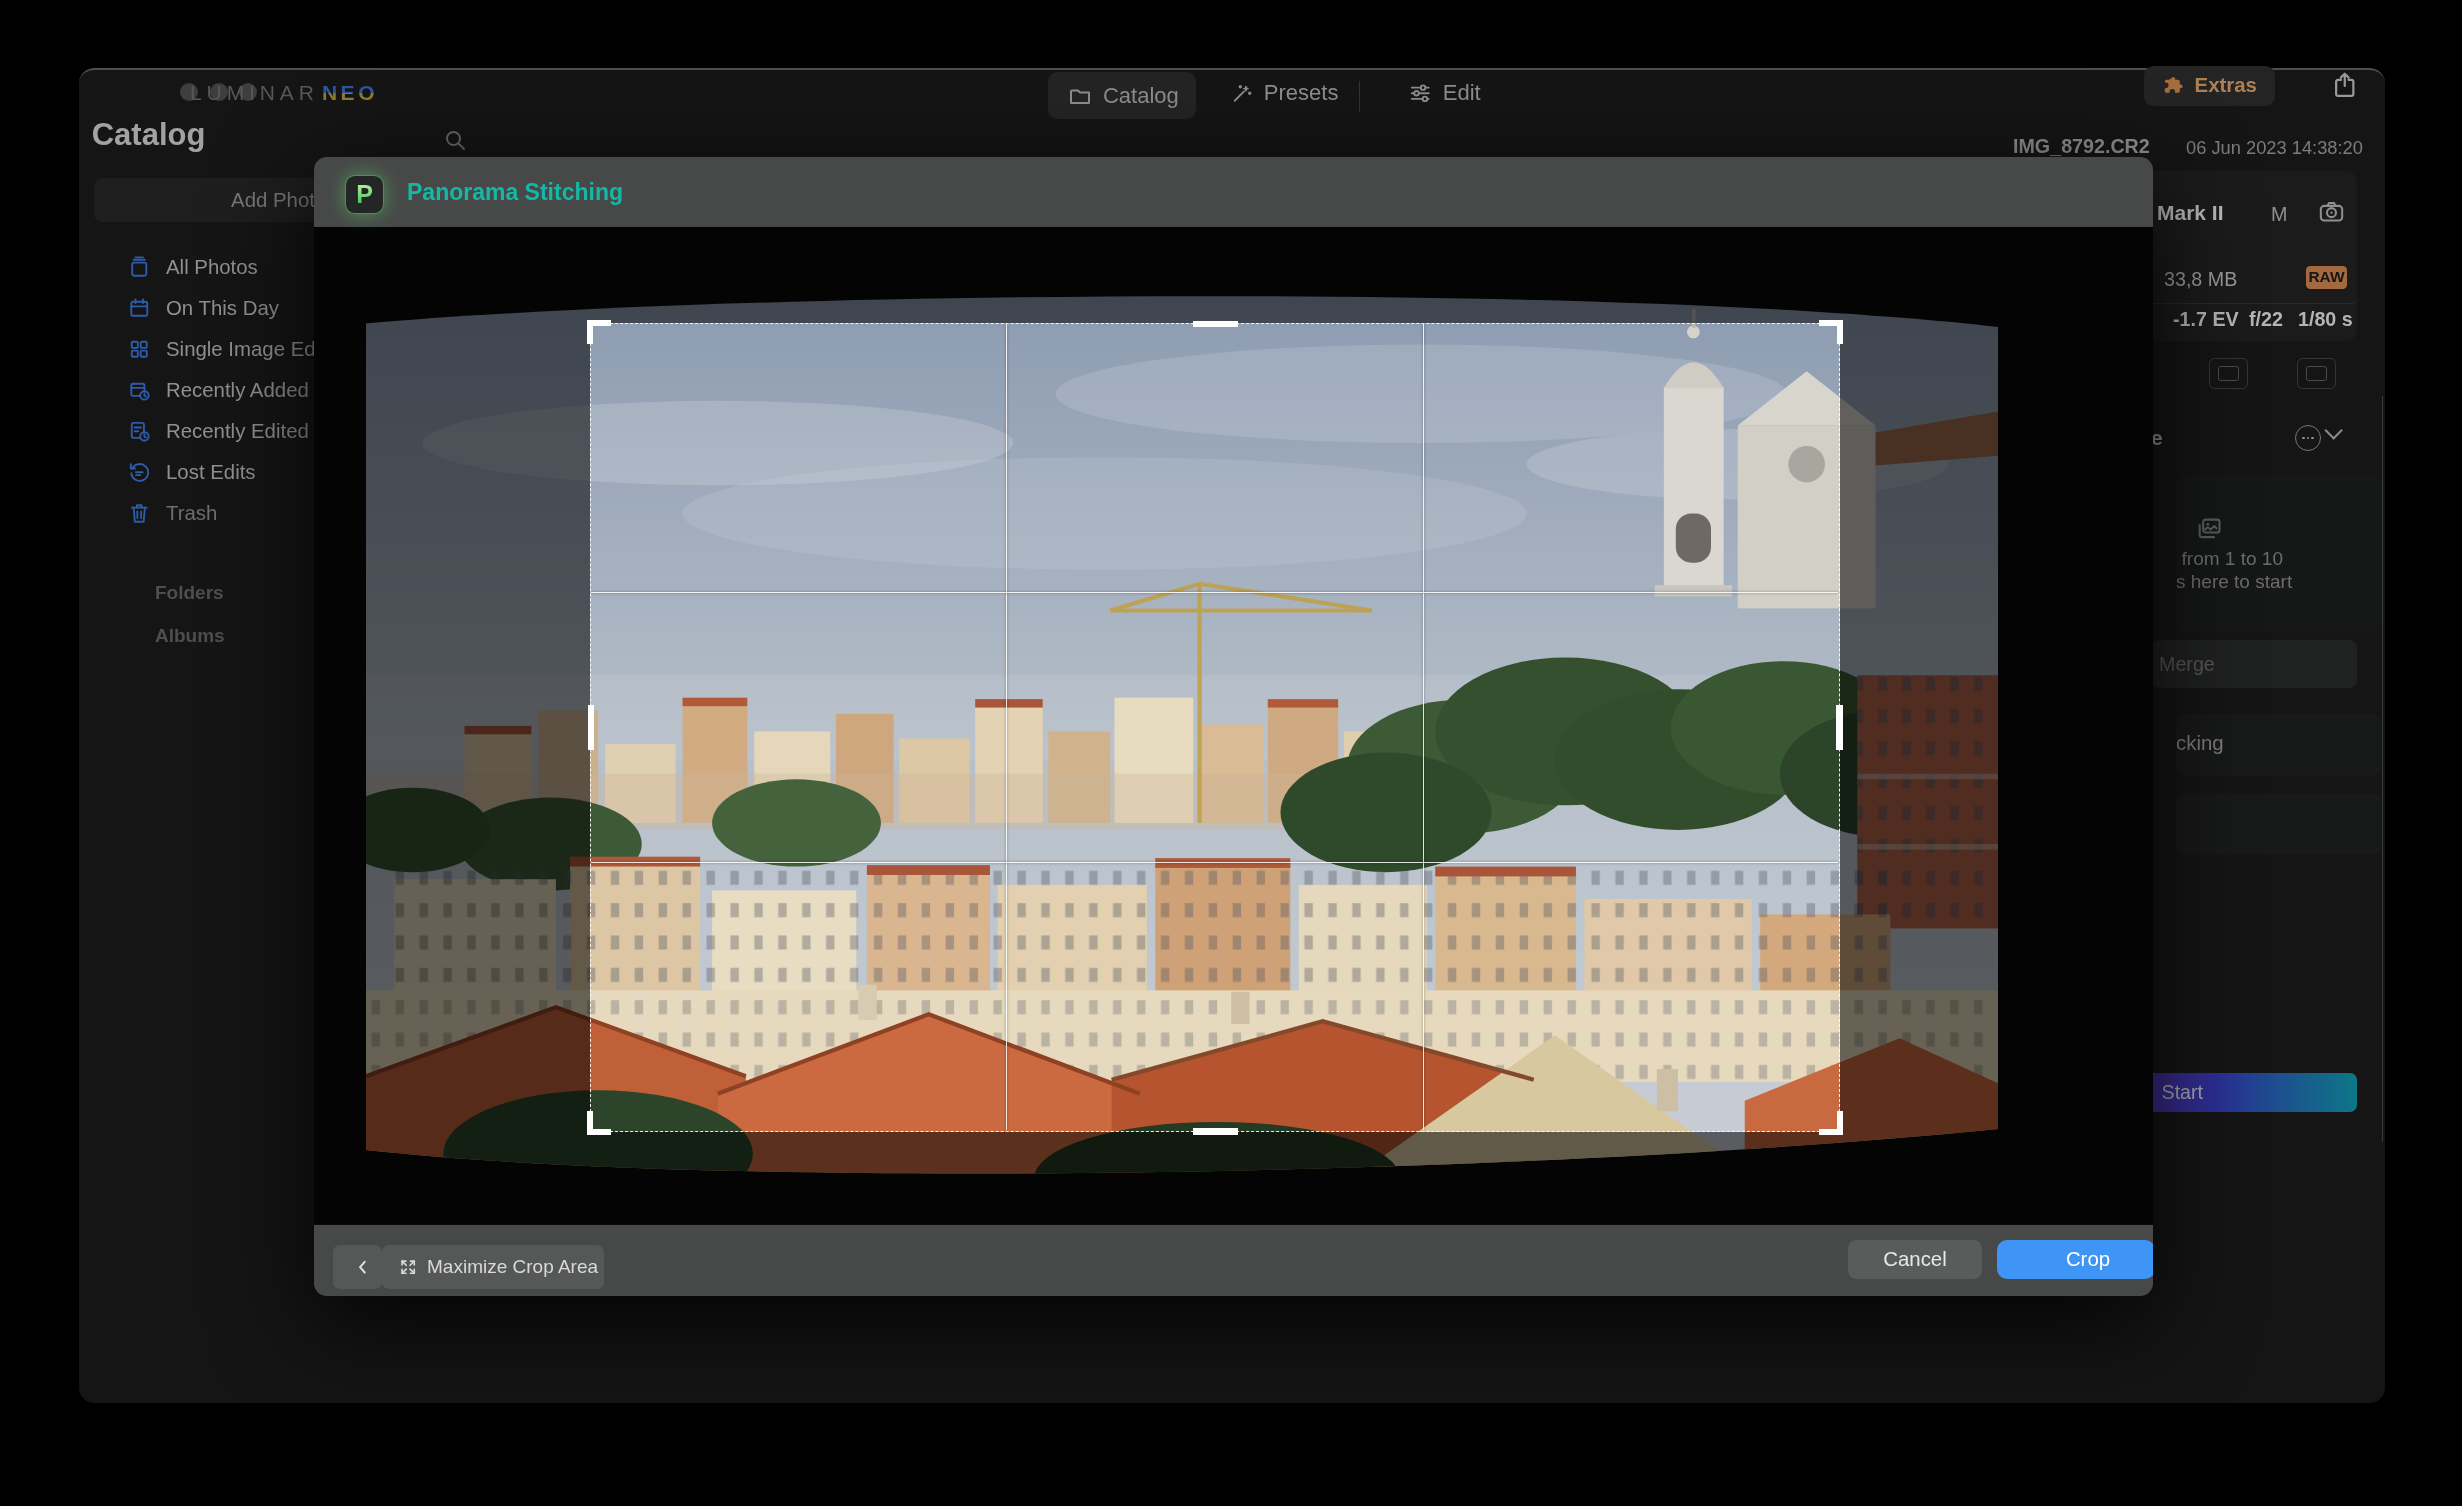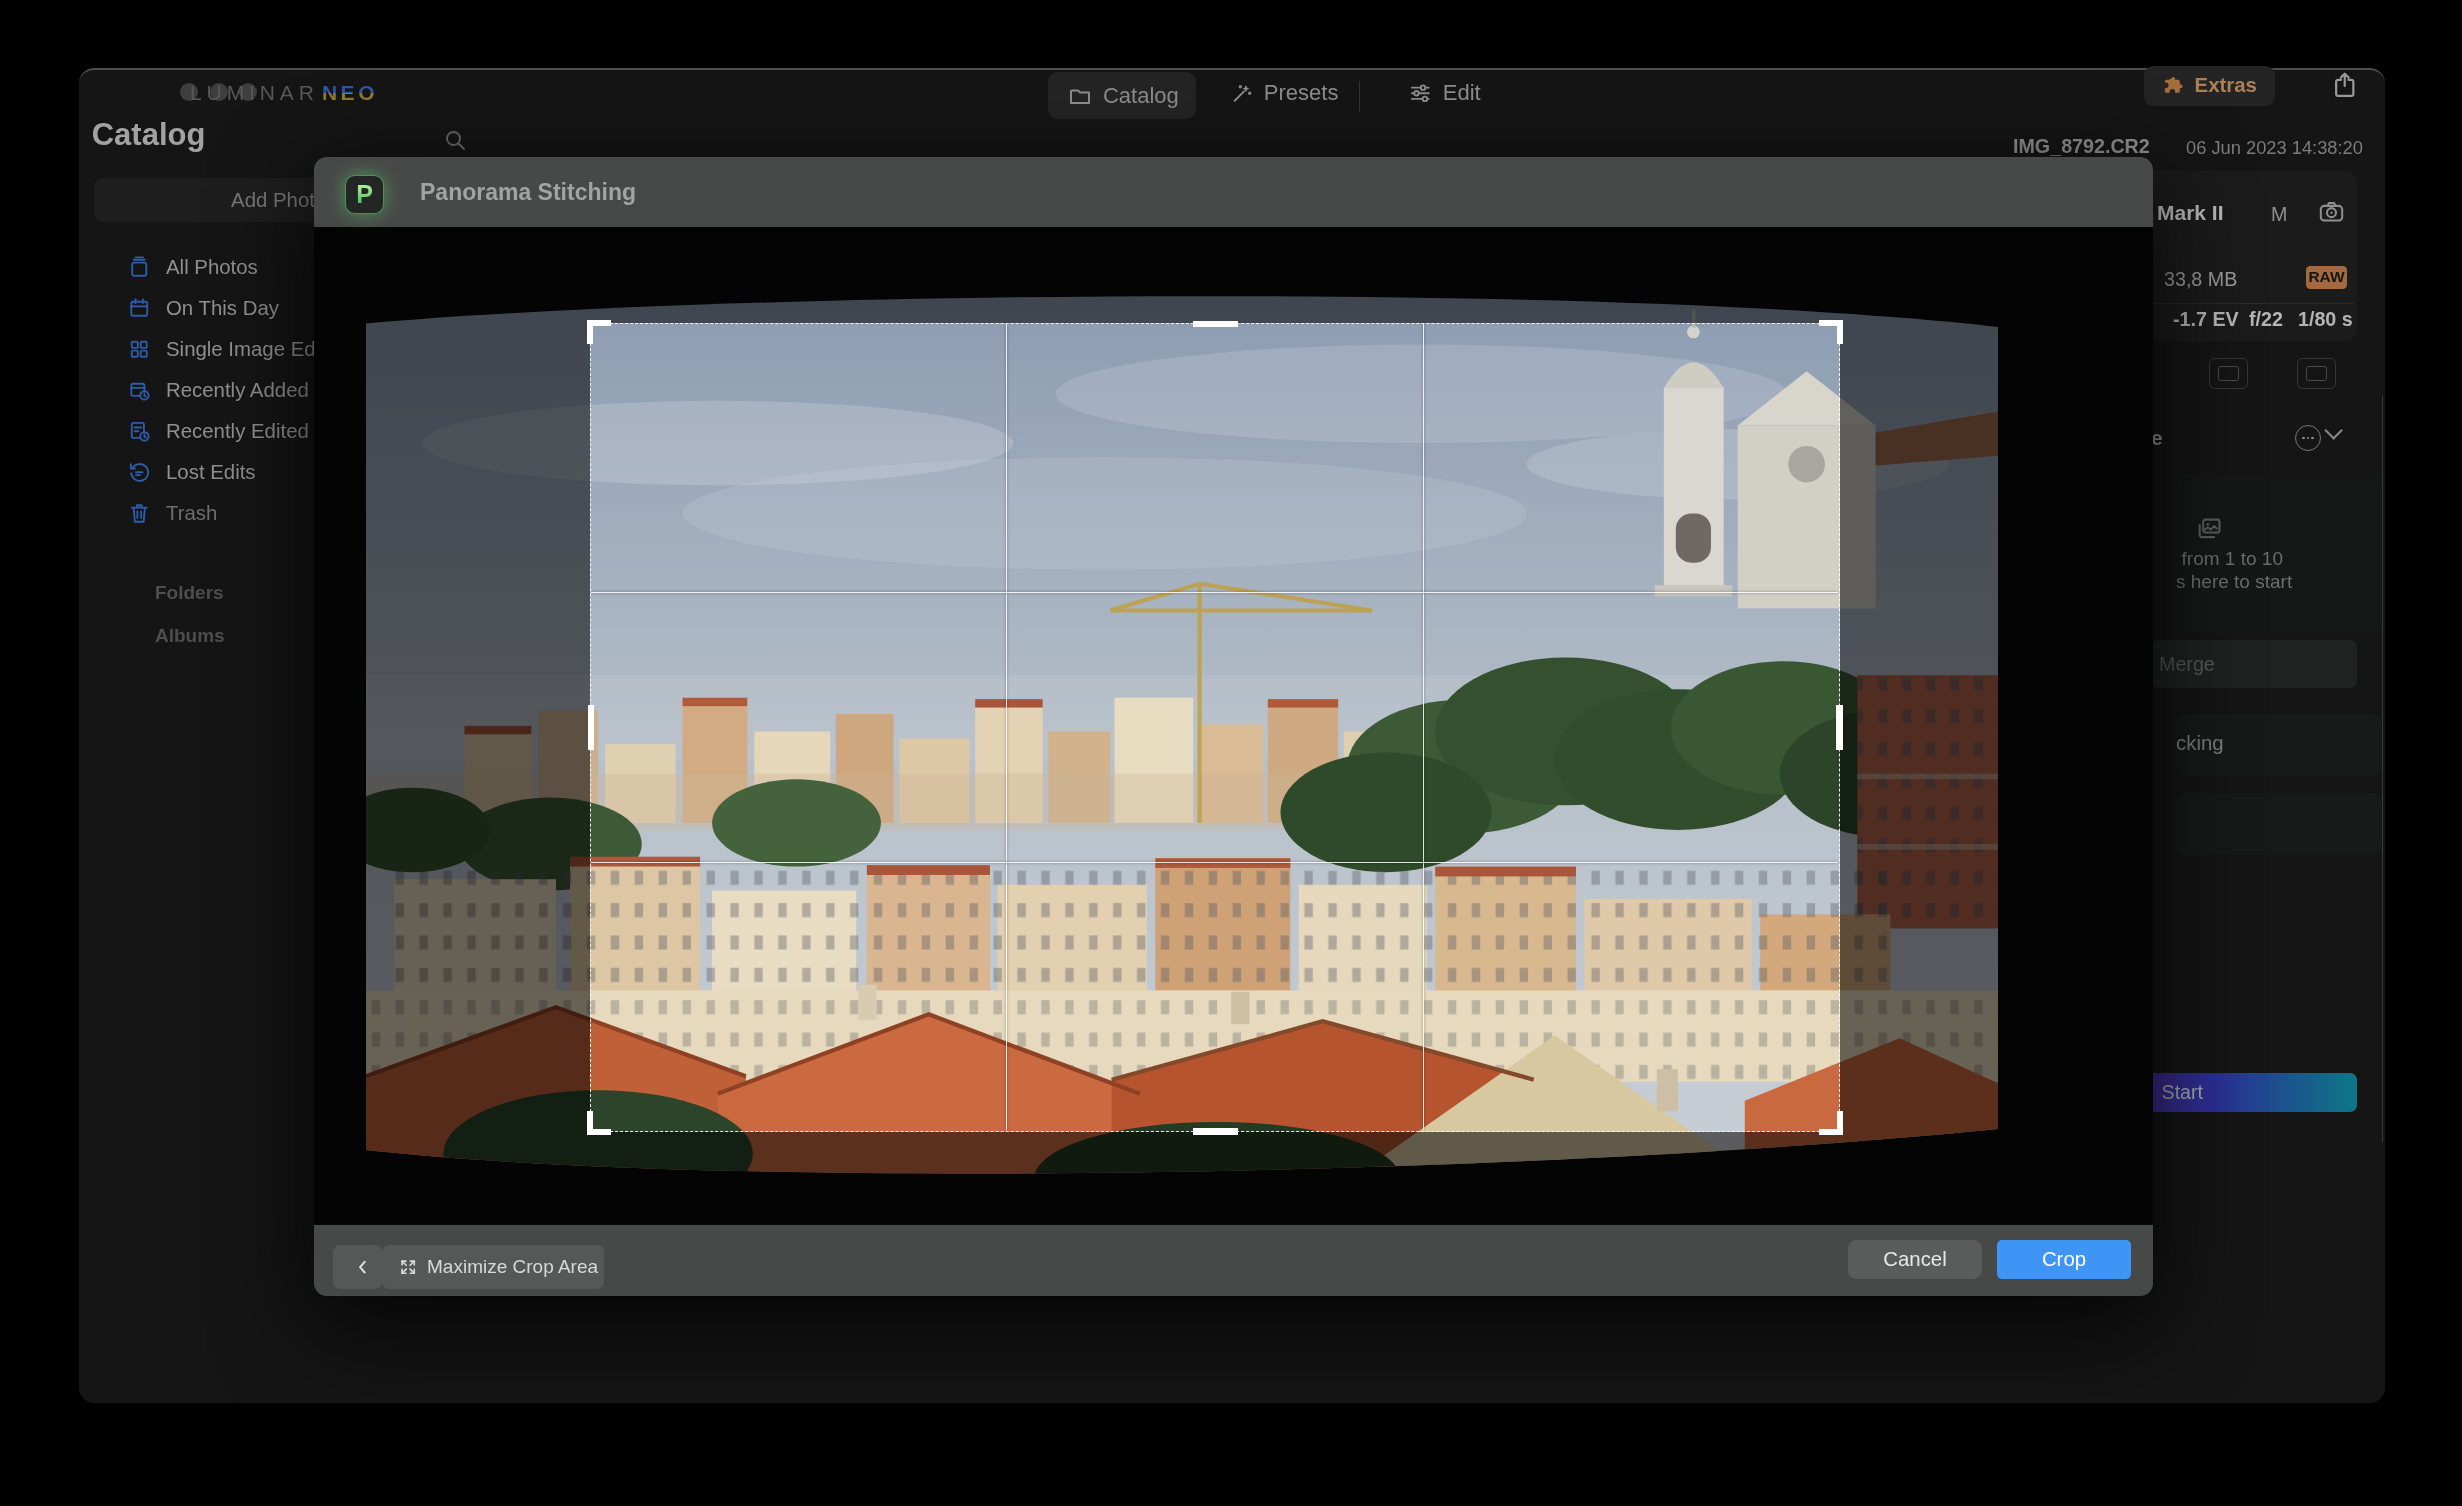--- a/index.html
+++ b/index.html
@@ -50,39 +50,39 @@
   #dialog{left:314px;top:157px;width:1839px;height:1139px;border-radius:12.7px;overflow:hidden;
           background:#0a0a0a;box-shadow:0 28px 98px rgba(0,0,0,.85);z-index:50;}
   #dlg-header{left:0;top:0;width:1839px;height:70px;background:#474948;}
   #dlg-footer{left:0;top:1068px;width:1839px;height:71px;background:#474948;}
   #p-icon{left:31px;top:17.6px;width:39px;height:39px;border-radius:9.8px;background:#242625;
           border:1.4px solid rgba(110,230,130,.55);box-shadow:0 0 18.3px rgba(90,230,110,.45);
           display:flex;align-items:center;justify-content:center;box-sizing:border-box;}
   #p-icon b{font-size:25px;font-weight:800;
             background:linear-gradient(180deg,#c8ffa8,#2fae4f);
             -webkit-background-clip:text;background-clip:text;color:transparent;}
-  #dlg-title{color:#a3a3a3;font-size:23px;font-weight:600;margin-left:13px;}
+  #dlg-title{color:#14b8a6;font-size:23px;font-weight:600;}
   #dlg-content{left:0;top:70px;width:1839px;height:998px;background:#0a0a0a;}
   .shade{background:rgba(0,0,0,.55);}
   #crop-rect{left:276px;top:96px;width:1250px;height:809px;box-sizing:border-box;
              border:1.4px dashed rgba(255,255,255,.92);}
   .gridline{background:rgba(255,255,255,.85);box-shadow:0 0 2.8px rgba(0,0,0,.5);}
   .handle{background:#fff;}
   .corner{width:24px;height:24px;}
   .c-tl{left:-4.2px;top:-4.2px;border-left:6.3px solid #fff;border-top:6.3px solid #fff;}
   .c-tr{right:-4.2px;top:-4.2px;border-right:6.3px solid #fff;border-top:6.3px solid #fff;}
   .c-bl{left:-4.2px;bottom:-4.2px;border-left:6.3px solid #fff;border-bottom:6.3px solid #fff;}
   .c-br{right:-4.2px;bottom:-4.2px;border-right:6.3px solid #fff;border-bottom:6.3px solid #fff;}
   .corner{box-sizing:border-box;background:transparent;}
   .ftr-btn{background:#565858;border-radius:7px;display:flex;align-items:center;justify-content:center;
            color:#d9d9d9;padding-left:11px;}
   #cancel-btn{background:#5a5c5b;border-radius:8.4px;color:#e8e8e8;font-size:20.4px;
               display:flex;align-items:center;justify-content:center;}
-  #crop-btn{background:#3e95f5;border-radius:5px;color:#ffffff;font-size:20.4px;
-            display:flex;align-items:center;justify-content:center;}
+  #crop-btn{background:#3e95f5;border-radius:10px;color:#ffffff;font-size:20.4px;
+            display:flex;align-items:center;justify-content:center;padding-left:24px;}
 </style>
 </head>
 <body>
 
 <div id="root">
 
   <div id="window" class="abs">
 
     <div class="abs light" style="left:101px;top:12.7px"></div>
     <div class="abs light" style="left:131px;top:12.7px"></div>

